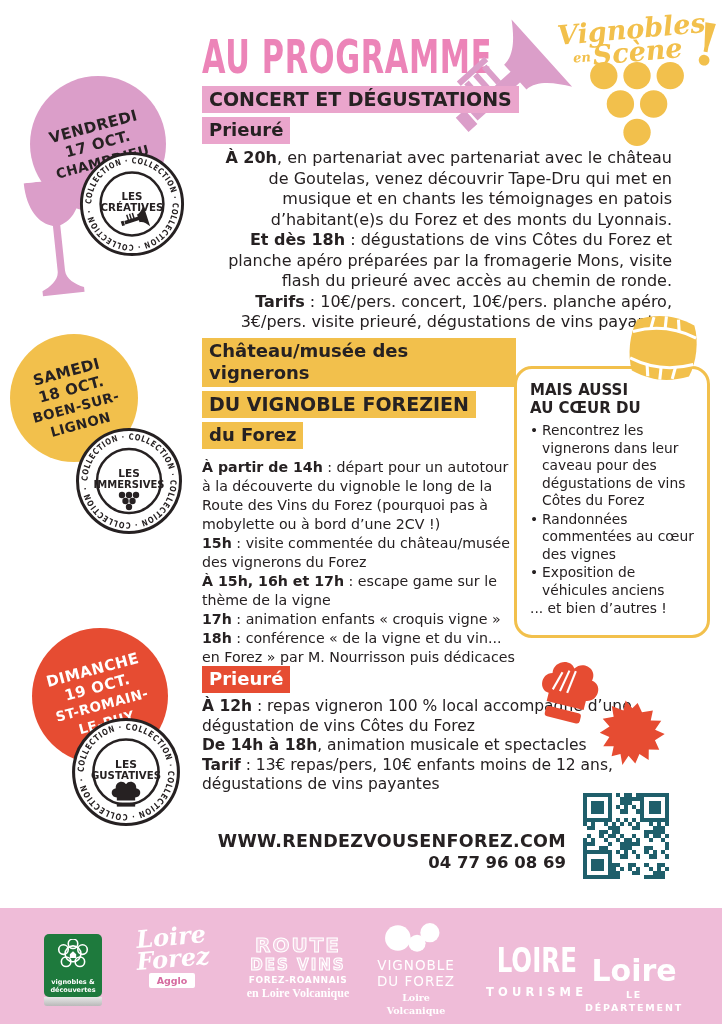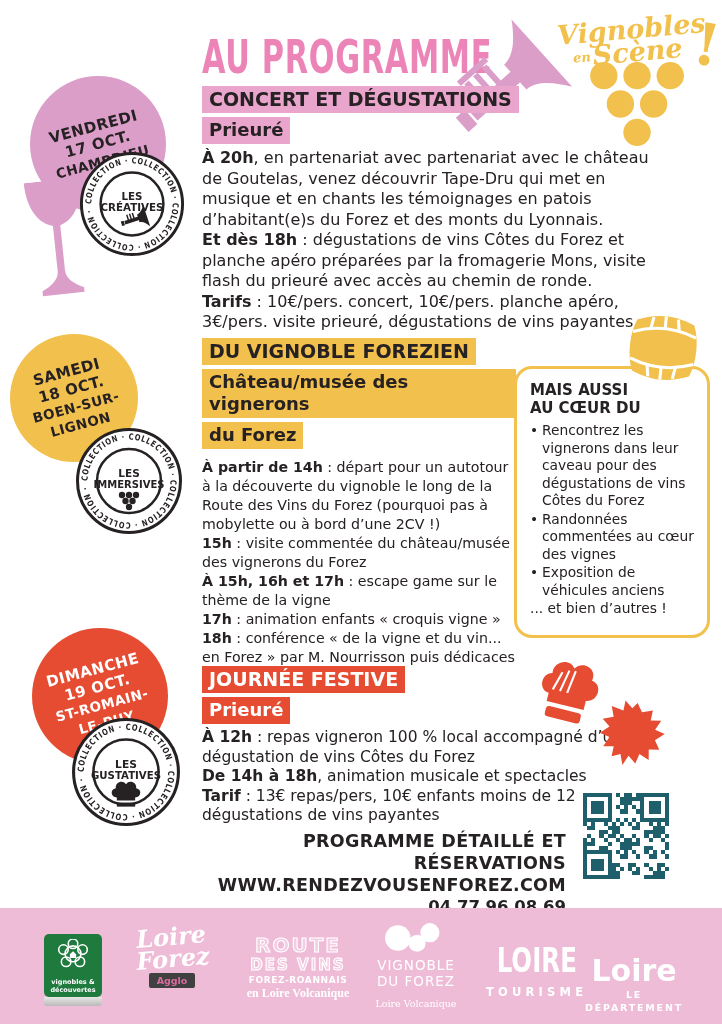--- a/index.html
+++ b/index.html
@@ -33,21 +33,21 @@
   .badge-red{background:var(--red);color:#fff;}
 
   
   .hl{display:table;padding:2px 7px 3px;font-weight:700;font-size:19px;line-height:22px;margin:0 0 4px;}
   .hl-pink{background:var(--pink_hl);color:var(--ink);}
   .hl-yellow{background:var(--yellow);color:var(--ink);}
   .hl-red{background:var(--red);color:#fff;}
   .hl-sub{font-size:18px;}
 
   .body-col p{margin:0;color:var(--ink);}
-  .col-1 p{font-size:16px;line-height:20.5px;}
+  .col-1 p{font-size:16px;line-height:20.5px;text-align:right;}
   .col-2 p{font-size:14.2px;line-height:19px;}
   .col-3 p{font-size:15.5px;line-height:19.5px;}
 
   
   .aside-box{box-sizing:border-box;border:3px solid var(--yellow);border-radius:18px;
              padding:12px 10px 8px 13px;background:#fff;}
   .aside-title{font-weight:700;font-size:15px;line-height:18px;}
   .aside-list{margin:5px 0 0;padding:0;list-style:none;font-size:13.8px;line-height:17.5px;}
   .aside-list li{padding-left:12px;position:relative;margin-bottom:1px;}
   .aside-list li::before{content:"•";position:absolute;left:0;top:0;}
@@ -60,29 +60,29 @@
 
   
   .footer-band{left:0;top:908px;width:722px;height:116px;background:var(--footer_pink);}
   .flogo{position:absolute;color:#fff;text-align:center;}
   .vd-box{width:58px;background:var(--logo_green);border-radius:5px;padding:5px 0 3px;}
   .vd-text{font-size:6.5px;line-height:7.5px;font-weight:700;}
   .vd-strip{width:58px;height:9px;border-radius:0 0 3px 3px;background:linear-gradient(#e8e8e8,#b9b9b9);}
   .lf-script{font-family:"DejaVu Serif","Liberation Serif",serif;font-style:italic;font-weight:bold;
              transform:rotate(-5deg);line-height:.9;}
   .lf-1,.lf-2{font-size:24px;display:block;}
-  .lf-badge{display:inline-block;background:#404040;color:#d66ba0;font-size:9.5px;font-weight:700;
+  .lf-badge{display:inline-block;background:#ffffff;color:#d66ba0;font-size:9.5px;font-weight:700;
             padding:2px 8px;border-radius:2px;}
   .outline{color:rgba(255,255,255,.25);-webkit-text-stroke:1.1px #fff;font-weight:700;}
   .rdv-1{font-size:20px;letter-spacing:2px;line-height:22px;}
   .rdv-2{font-size:15px;letter-spacing:2px;line-height:18px;}
   .rdv-3{font-size:9px;font-weight:700;letter-spacing:.6px;line-height:13px;}
   .rdv-4{font-size:12px;font-weight:700;font-family:Liberation Serif, serif;line-height:12px;}
   .vf-1,.vf-2{font-size:13.5px;letter-spacing:1px;line-height:15.5px;font-weight:400;}
-  .vf-3{font-size:9.5px;font-weight:400;font-family:"DejaVu Serif","Liberation Serif",serif;line-height:13px;margin-top:8px;}
+  .vf-3{font-size:9.5px;font-weight:700;font-family:"DejaVu Serif","Liberation Serif",serif;line-height:13px;margin-top:2px;}
   .lt-1{font-size:34px;font-weight:800;line-height:32px;transform:scaleX(.72);transform-origin:center top;}
   .lt-2{font-size:11.5px;letter-spacing:4.2px;line-height:16px;font-weight:700;margin-top:8px;}
   .ld-1{font-size:30px;font-weight:800;line-height:30px;}
   .ld-2{font-size:9.5px;letter-spacing:1.8px;font-weight:700;line-height:13px;margin-top:2px;}
 </style>
 </head>
 <body>
 
 <div id="canvas">
 
@@ -176,22 +176,22 @@
           <circle cx="55" cy="69" r="3.2"></circle>
           <circle cx="62" cy="69" r="3.2"></circle>
         <circle cx="51.5" cy="75" r="3.2"></circle>
           <circle cx="58.5" cy="75" r="3.2"></circle>
           <circle cx="55" cy="81" r="3.2"></circle>
       </g>
     </svg>
   </div>
 
   <div class="abs body-col col-2" style="left:202px;top:338px;width:314px;">
+    <div class="hl hl-yellow hl-sub">Château/musée des vignerons</div>
     <div class="hl hl-yellow">DU VIGNOBLE FOREZIEN</div>
-    <div class="hl hl-yellow hl-sub">Château/musée des vignerons</div>
     <div class="hl hl-yellow hl-sub" style="margin-bottom:9px;">du Forez</div>
     <p><b>À partir de 14h</b><span> : départ pour un autotour à la découverte du vignoble le long de la Route des Vins du Forez (pourquoi pas à mobylette ou à bord d’une 2CV !)</span></p>
     <p><b>15h</b><span> : visite commentée du château/musée des vignerons du Forez</span></p>
     <p><b>À 15h, 16h et 17h</b><span> : escape game sur le thème de la vigne</span></p>
     <p><b>17h</b><span> : animation enfants « croquis vigne »</span></p>
     <p><b>18h</b><span> : conférence « de la vigne et du vin... en Forez » par M. Nourrisson puis dédicaces</span></p>
   </div>
 
   <div class="abs aside-box" style="left:514px;top:366px;width:196px;height:272px;">
     <div class="aside-title">
@@ -241,21 +241,20 @@
       <text x="55" y="51" text-anchor="middle" font-size="10.5" font-weight="bold" fill="var(--ink)">LES</text>
       <text x="55" y="62" text-anchor="middle" font-size="10" font-weight="bold" fill="var(--ink)">GUSTATIVES</text>
       <g transform="translate(55,78)">
         <path fill="var(--ink)" d="M-9,2 C-15,2 -16,-6 -10,-7 C-11,-13 -3,-16 0,-11 C3,-16 11,-13 10,-7 C16,-6 15,2 9,2 L9,5 H-9 Z"></path>
         <rect x="-9" y="7" width="18" height="4" fill="var(--ink)"></rect>
       </g>
     </svg>
   </div>
 
   <div class="abs body-col col-3" style="left:202px;top:666px;width:432px;">
-    <div class="hl hl-red">JOURNÉE FESTIVE</div>
     <div class="hl hl-red hl-sub">Prieuré</div>
     <p><b>À 12h</b><span> : repas vigneron 100 % local accompagné d’une dégustation de vins Côtes du Forez</span></p>
     <p><b>De 14h à 18h</b><span>, animation musicale et spectacles</span></p>
     <p><b>Tarif</b><span> : 13€ repas/pers, 10€ enfants moins de 12 ans, dégustations de vins payantes</span></p>
   </div>
 
   <div class="abs" style="left:534px;top:660px;width:74px;height:70px;">
     <svg viewBox="0 0 70 66" width="74" height="70" style="transform:rotate(14deg);">
       <path fill="var(--red)" d="M14,36 C4,36 2,20 13,17 C11,6 26,-1 32,8 C38,-2 54,3 51,15 C62,16 62,33 50,35 L50,44 H14 Z"></path>
       <rect x="15" y="48" width="34" height="10" rx="3" fill="var(--red)"></rect>
@@ -266,21 +265,20 @@
       </g>
     </svg>
   </div>
   <div class="abs" style="left:594px;top:698px;width:72px;height:72px;">
     <svg viewBox="0 0 70 70" width="72" height="72" style="transform:rotate(12deg);">
       <path fill="var(--red)" d="M36,4 L42,12 L52,8 L52,18 L62,16 L58,26 L68,28 L60,36 L66,44 L56,46 L58,56 L48,52 L46,62 L38,56 L34,66 L30,56 L22,60 L22,50 L12,52 L16,42 L6,40 L14,32 L6,26 L16,22 L12,12 L24,14 L24,4 L32,10 Z"></path>
     </svg>
   </div>
 
   <div class="abs contact" style="left:196px;top:830px;width:370px;">
-    <div class="c1">PROGRAMME DÉTAILLÉ ET RÉSERVATIONS</div>
     <div class="c2">WWW.RENDEZVOUSENFOREZ.COM</div>
     <div class="c3">04 77 96 08 69</div>
   </div>
 
   <div class="abs" style="left:581px;top:791px;width:90px;height:90px;background:#fff;">
     <svg id="qr-svg" viewBox="-0.5 -0.5 22 22" width="90" height="90" shape-rendering="crispEdges" style="fill: rgb(31, 95, 107);">
         <rect x="0" y="0" width="1" height="1"></rect>
         <rect x="1" y="0" width="1" height="1"></rect>
         <rect x="2" y="0" width="1" height="1"></rect>
         <rect x="3" y="0" width="1" height="1"></rect>

